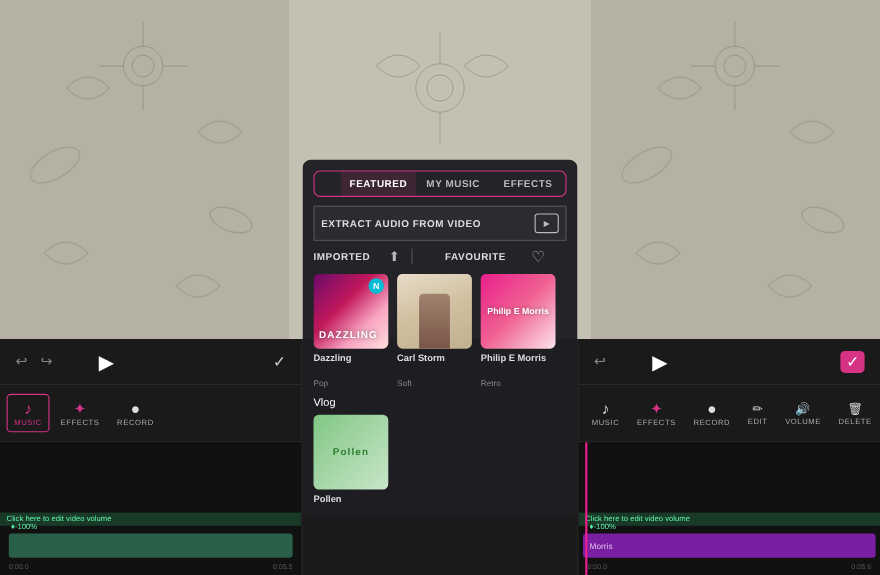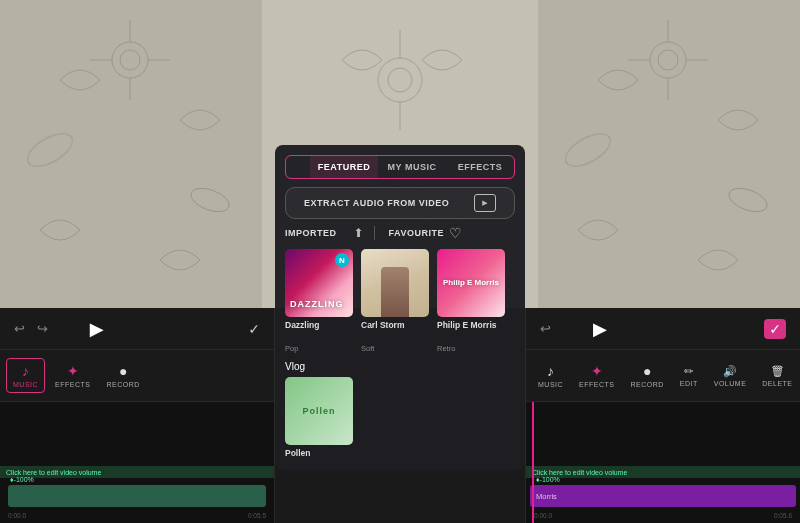--- a/index.html
+++ b/index.html
@@ -67,23 +67,23 @@
       color: #fff;
       background: rgba(214, 51, 132, 0.15);
     }
 
     
     .extract-row {
       display: flex;
       align-items: center;
       justify-content: space-between;
       margin: 4px 10px 6px;
-      padding: 6px 18px;
+      padding: 6px 6px;
       border: 1px solid #555;
-      border-radius: 10px;
+      border-radius: 0;
       background: rgba(255,255,255,0.04);
     }
     .extract-label {
       font-size: 9px;
       font-weight: 700;
       color: #ddd;
       letter-spacing: 0.5px;
     }
     .extract-icon {
       width: 22px;
@@ -121,25 +121,25 @@
       color: #ddd;
       letter-spacing: 0.5px;
     }
     .imp-icon {
       font-size: 12px;
       color: #bbb;
     }
     .fav-btn {
       display: flex;
       align-items: center;
-      gap: 5px;
+      gap: 23px;
       background: transparent;
       border: none;
       cursor: pointer;
-      margin-left: 4px;
+      margin-left: 20px;
       justify-content: space-between;
     }
     .fav-label {
       font-size: 9px;
       font-weight: 700;
       color: #ddd;
       letter-spacing: 0.5px;
     }
     .heart-icon {
       font-size: 14px;

